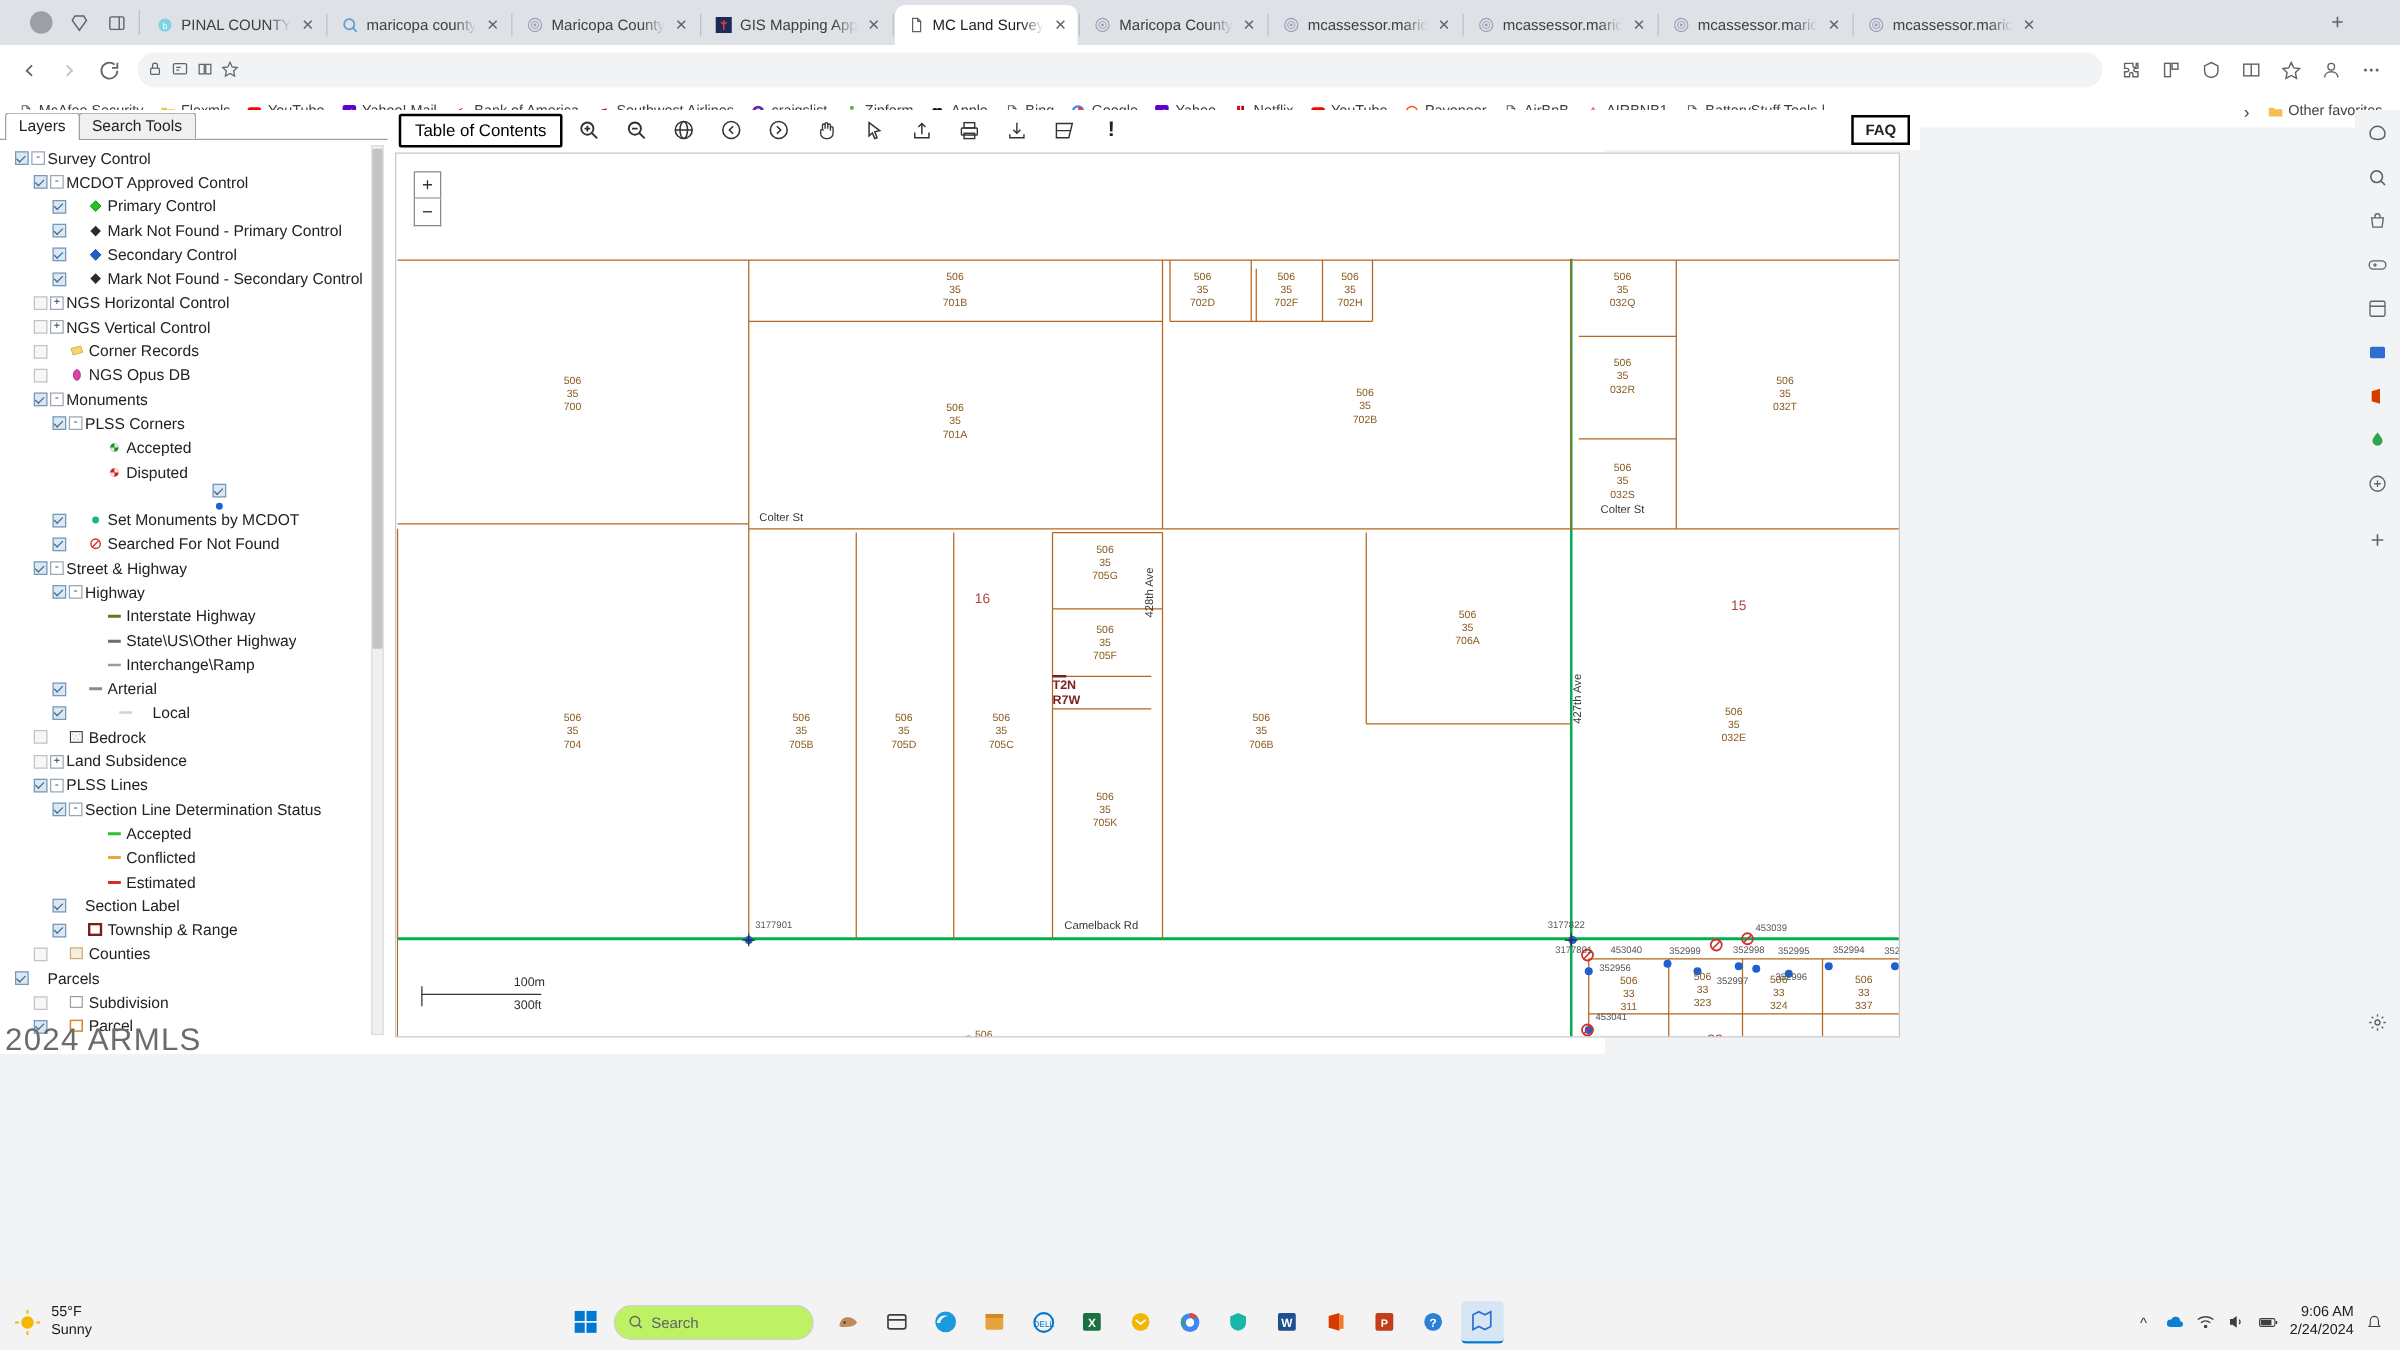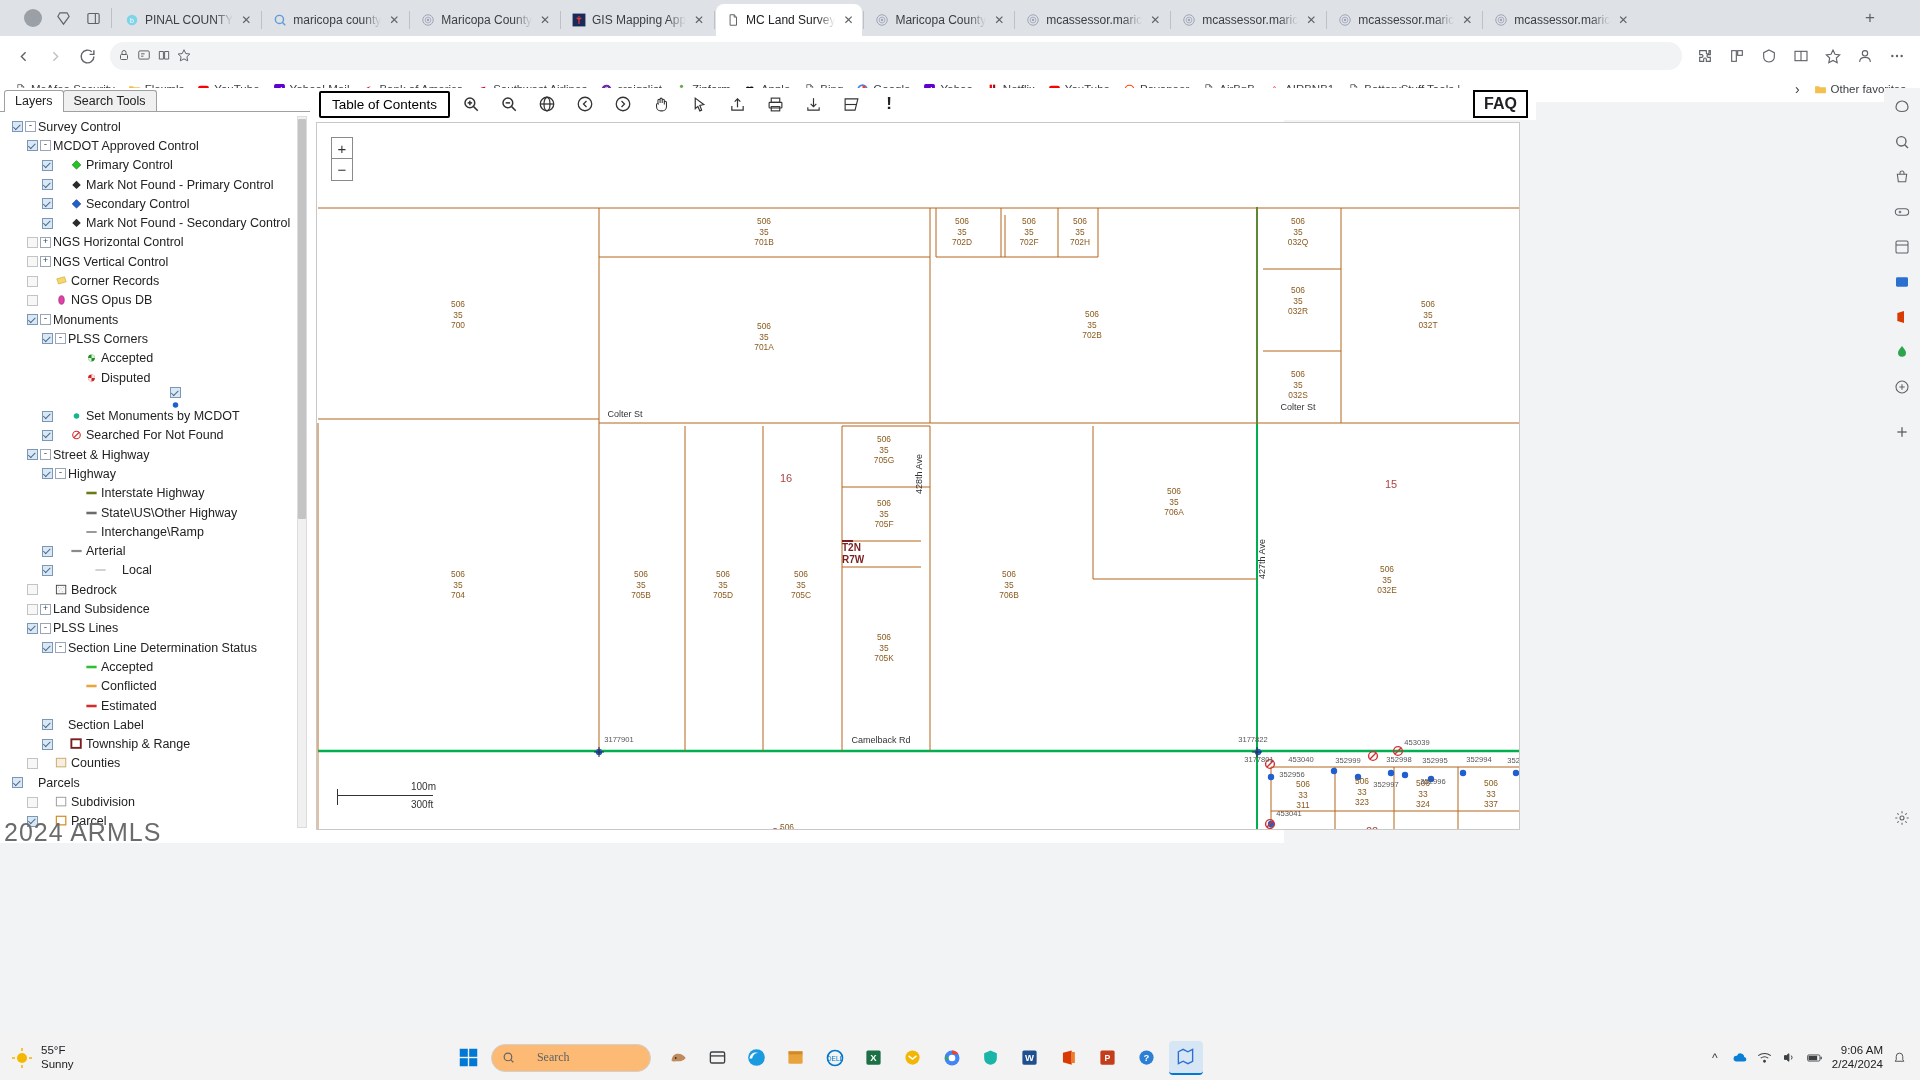--- a/index.html
+++ b/index.html
@@ -93,21 +93,21 @@
   .nlabel { overflow:hidden; }
   #tree-scroll { position:absolute; right:3px; top:28px; width:10px; height:712px; background:#f0f0f0; border:1px solid #dcdcdc;}
   #tree-thumb { position:absolute; left:0; top:2px; width:8px; height:400px; background:#c4c4c4; border-radius:1px;}
 
   
   #map-toolbar { position:absolute; left:311px; top:0; width:1225px; height:32px; background:#fff; display:flex; align-items:center; gap:4px; padding-left:8px; }
   #toc-btn {
     border:2px solid #000; padding:4px 11px; font-size:13.5px; color:#000; background:#fff; border-radius:2px;
   }
   .mtool { width:34px;height:26px;display:flex;align-items:center;justify-content:center;color:#222;font-size:15px;flex:0 0 auto; }
-  #faq-btn { margin-left:auto; margin-right:8px; border:2px solid #000; padding:3px 9px; font-size:16px; font-weight:bold; background:#fff;}
+  #faq-btn { margin-left:auto; margin-right:8px; border:2px solid #000; padding:3px 9px; font-size:12px; font-weight:bold; background:#fff;}
 
   
   #map { position:absolute; left:316px; top:34px; width:1204px; height:708px; background:#ffffff; border:1px solid #c8c8c8; overflow:hidden; }
   #map svg { display:block; }
   #zoomctl { position:absolute; left:14px; top:14px; width:22px; z-index:20; }
   .zbtn { width:22px;height:22px;background:#fff;border:1px solid #8a8a8a;display:flex;align-items:center;justify-content:center;font-size:15px;color:#333; }
   .zbtn.minus { border-top:none; }
   #scalebar { position:absolute; left:20px; bottom:18px; font-size:10px; color:#333; z-index:20; }
 
   
@@ -126,22 +126,22 @@
   
   #taskbar {
     position:absolute; left:0; bottom:0; width:1920px; height:45px;
     background:#f3f3f3; display:flex; align-items:center;
   }
   #weather { display:flex;align-items:center;gap:7px;padding-left:10px;width:200px;font-size:11.5px;color:#202124;}
   #weather .wtxt{line-height:1.15;}
   #tbcenter { display:flex;align-items:center;gap:5px;margin:0 auto; }
   .tbapp { width:34px;height:34px;display:flex;align-items:center;justify-content:center;border-radius:4px;position:relative;}
   #searchbox {
-    width:160px;height:28px;background:#fdba74;border:1px solid #d0d0d0;border-radius:14px;
-    display:flex;align-items:center;gap:22px;padding:0 10px;font-size:12px;color:#5f6368;margin-right:6px;font-family:Liberation Serif, serif;
+    width:160px;height:28px;background:#bef264;border:1px solid #d0d0d0;border-radius:14px;
+    display:flex;align-items:center;gap:6px;padding:0 10px;font-size:12px;color:#5f6368;margin-right:6px;
   }
   #tray { display:flex;align-items:center;gap:9px;padding-right:12px;margin-left:auto;font-size:11.5px;color:#202124; }
   #clock { line-height:1.15; text-align:right; font-size:11.5px; }
   .trayico{width:16px;height:16px;display:flex;align-items:center;justify-content:center;color:#3c4043;font-size:12px;}
 </style>
 </head>
 <body>
 
 <div id="browser">
 

